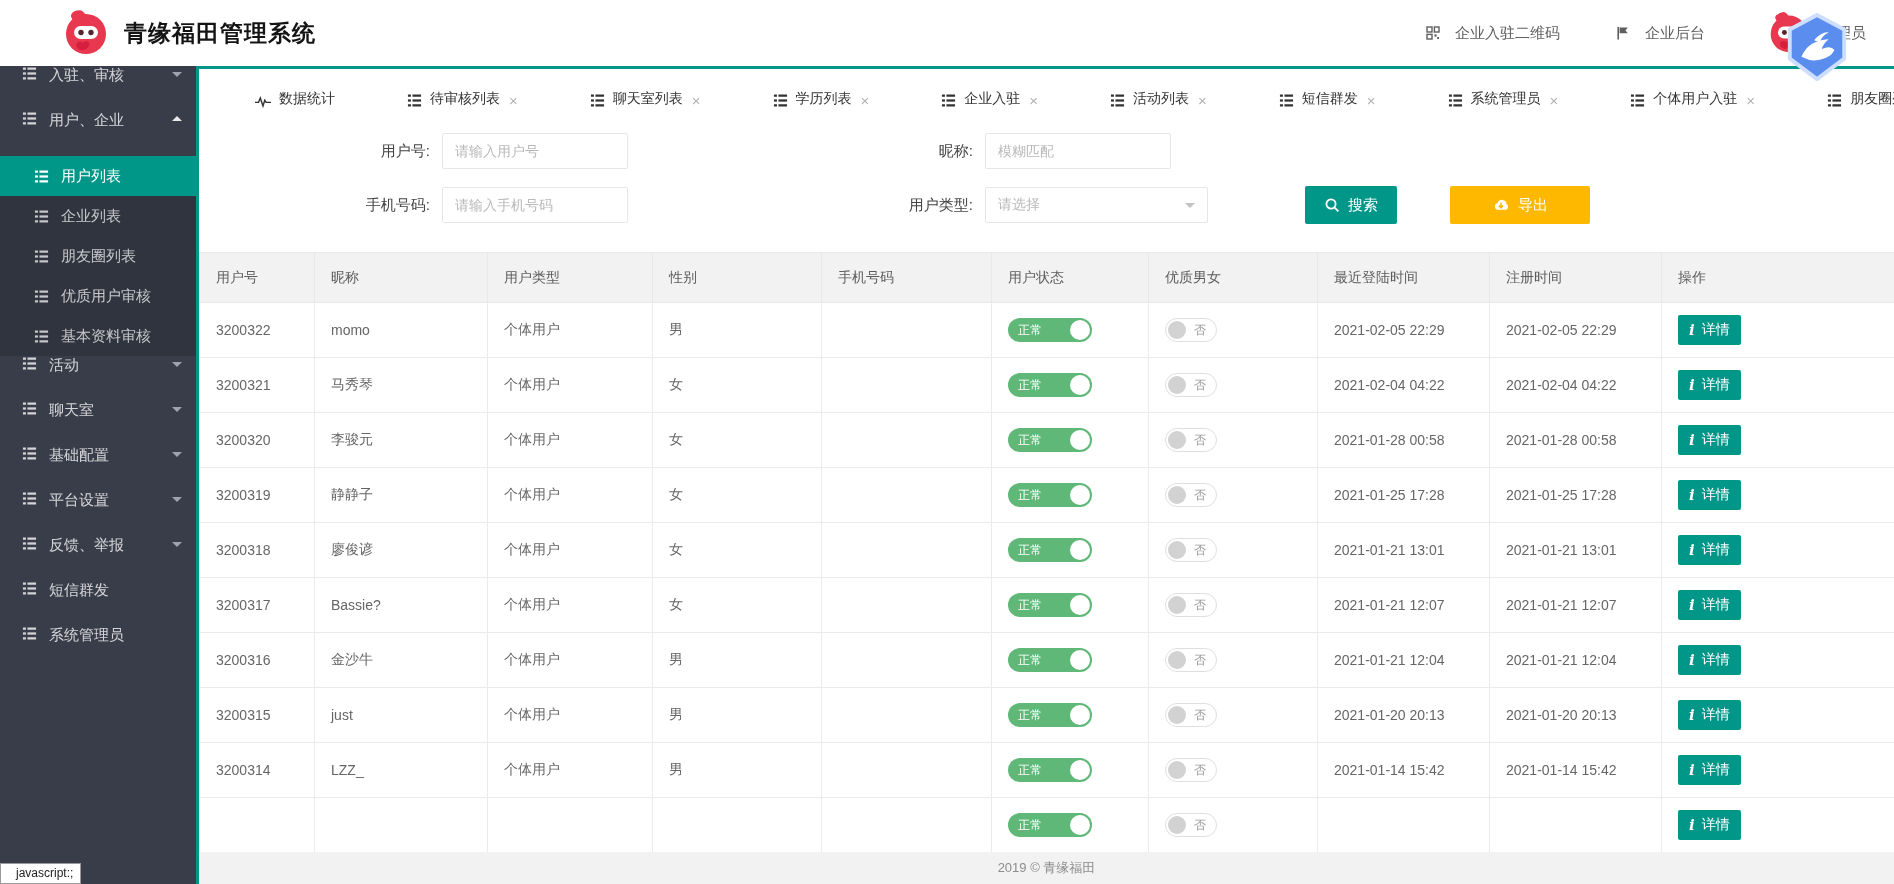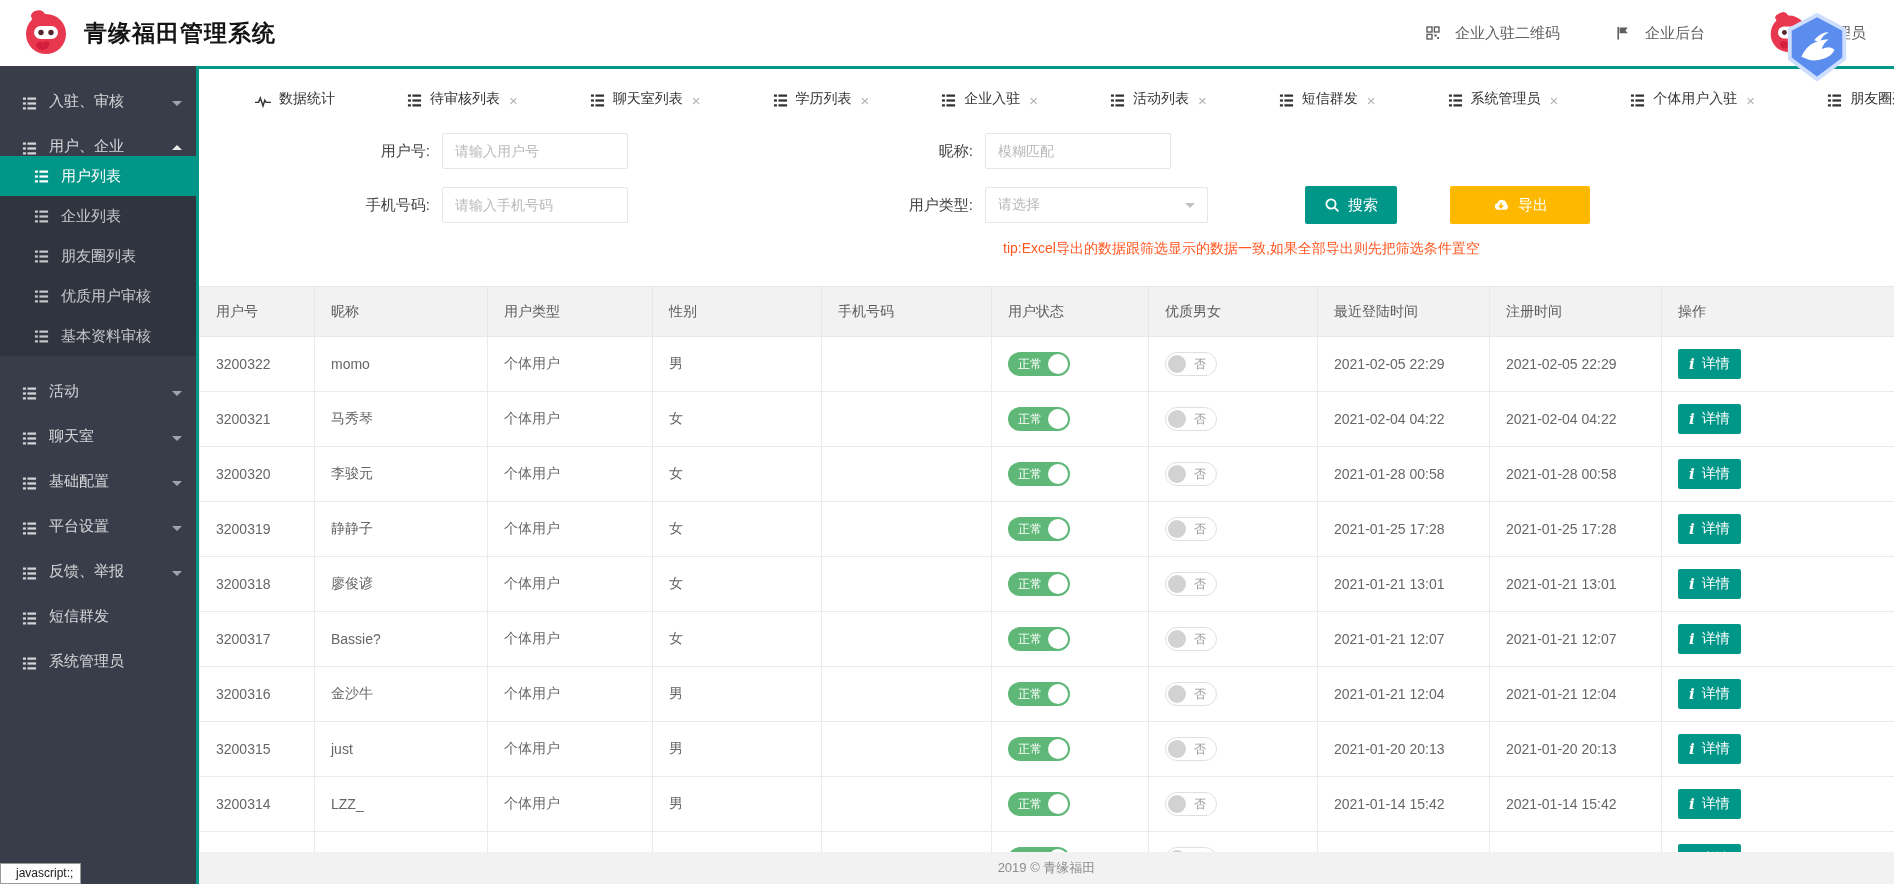--- a/index.html
+++ b/index.html
@@ -1,39 +1,39 @@
 <!DOCTYPE html>
 <html><head>
 <meta charset="utf-8">
 <style>
   * { margin:0; padding:0; box-sizing:border-box; }
   html,body { width:1894px; height:884px; overflow:hidden; background:#fff;
     font-family:"Liberation Sans","DejaVu Sans",sans-serif; }
   .app { position:relative; width:1894px; height:884px; }
 
   
-  .topbar { height:66px; display:flex; align-items:center; padding-left:22px; background:#fff; position:relative; z-index:5; }
+  .topbar { height:66px; display:flex; align-items:center; padding-left:22px; background:#fff; position:relative; z-index:5;margin-left:40px; }
   .logo { width:48px; height:48px; flex:0 0 auto; }
   .logo svg { width:48px; height:48px; }
   .app-title { font-size:23px; font-weight:bold; color:#141414; margin-left:14px; letter-spacing:1px; }
   .top-right { margin-left:auto; display:flex; align-items:center; padding-right:28px; color:#5f5f5f; font-size:15px; }
   .toplink { display:flex; align-items:center; gap:15px; cursor:pointer; color:#5f5f5f; }
   .toplink.qr { margin-right:56px; }
   .toplink.back { margin-right:62px; }
   .avatar { width:44px; height:44px; border-radius:50%; overflow:hidden; margin-right:10px; flex:0 0 auto; }
   .avatar svg { width:44px; height:44px; }
   .admin-name { color:#5f5f5f; font-size:15px; }
 
   
   .main { display:flex; height:818px; }
   .sidebar { width:199px; flex:0 0 auto; background:#393D49; border-right:3px solid #009688; overflow:hidden; }
   .content { flex:1; display:flex; flex-direction:column; position:relative; background:#fff; overflow:hidden; }
 
   
-  .snav-item { height:45px; display:flex; align-items:flex-end; padding:0 14px 0 22px; color:rgba(255,255,255,.78);
+  .snav-item { height:45px; display:flex; align-items:flex-start; padding:0 14px 0 22px; color:rgba(255,255,255,.78);
     font-size:15px; cursor:pointer; position:relative; }
   .snav-sub { background:#30343F; }
   .snav-subitem { height:40px; display:flex; align-items:center; padding-left:34px; color:rgba(255,255,255,.72); font-size:15px; cursor:pointer; }
   .snav-subitem.active { background:#009688; color:#fff; }
   .sicon { display:inline-flex; width:16px; margin-right:11px; color:currentColor; flex:0 0 auto; }
   .caret { margin-left:auto; width:0; height:0; border:5px solid transparent; }
   .caret.down { border-top-color:#9fa3ad; margin-top:6px; }
   .caret.up { border-bottom-color:#e8e8e8; margin-bottom:6px; }
 
   
@@ -64,21 +64,21 @@
   .bicon { display:inline-flex; }
   .tip { margin-left:804px; margin-top:6px; color:#FF5722; font-size:14px; }
 
   
   table.users { width:100%; margin-top:28px; border-collapse:collapse; table-layout:fixed; font-size:14px; }
   table.users th { background:#f2f2f2; color:#5c5c5c; font-weight:normal; text-align:left; height:50px; padding-left:16px; border:1px solid #e8e8e8; }
   table.users td { height:55px; padding-left:16px; border:1px solid #ebebeb; color:#666; background:#fff; }
 
   
   .sw { position:relative; display:inline-flex; align-items:center; height:24px; border-radius:12px; font-size:12px; vertical-align:middle; cursor:pointer; }
-  .sw-on { width:62px; background:#5FB878; color:#fff; padding-left:10px; }
+  .sw-on { width:84px; background:#5FB878; color:#fff; padding-left:10px; }
   .sw-on .sw-knob { position:absolute; right:2px; top:2px; width:20px; height:20px; border-radius:50%; background:#fff; }
   .sw-off { width:52px; background:#fff; border:1px solid #dfdfdf; color:#999; justify-content:flex-end; padding-right:10px; }
   .sw-off .sw-knob { position:absolute; left:2px; top:2px; width:18px; height:18px; border-radius:50%; background:#d2d2d2; }
 
   .btn-detail { display:inline-flex; align-items:center; gap:7px; height:30px; padding:0 11px; background:#009688; border:none;
     border-radius:2px; color:#fff; font-size:14px; cursor:pointer; font-family:inherit; }
   .i-icon { font-family:"DejaVu Serif","Liberation Serif",serif; font-style:italic; font-weight:bold; font-size:15px; }
 
   
   .page-footer { position:absolute; left:0; right:0; bottom:0; height:32px; line-height:32px; text-align:center;
@@ -531,21 +531,20 @@
             <button class="btn btn-export">
               <span class="bicon">
                 <svg viewBox="0 0 18 14" width="18" height="14">
                   <path d="M14.6 6.1 A4.6 4.6 0 0 0 5.7 4.9 A3.5 3.5 0 0 0 5.9 11.8 h8.2 a3.3 3.3 0 0 0 .5 -5.7z" fill="#fff"></path>
                   <path d="M9 4.8 v4.4 M6.9 7.4 L9 9.8 L11.1 7.4" stroke="#FFB800" stroke-width="1.5" fill="none"></path>
                 </svg>
               </span>
               <span>导出</span>
             </button>
           </div>
-          <div class="tip">tip:Excel导出的数据跟筛选显示的数据一致,如果全部导出则先把筛选条件置空</div>
         </div>
 
         <table class="users">
           <colgroup id="cols">
               <col style="width: 115px;">
               <col style="width: 173px;">
               <col style="width: 165px;">
               <col style="width: 169px;">
               <col style="width: 170px;">
               <col style="width: 157px;">

